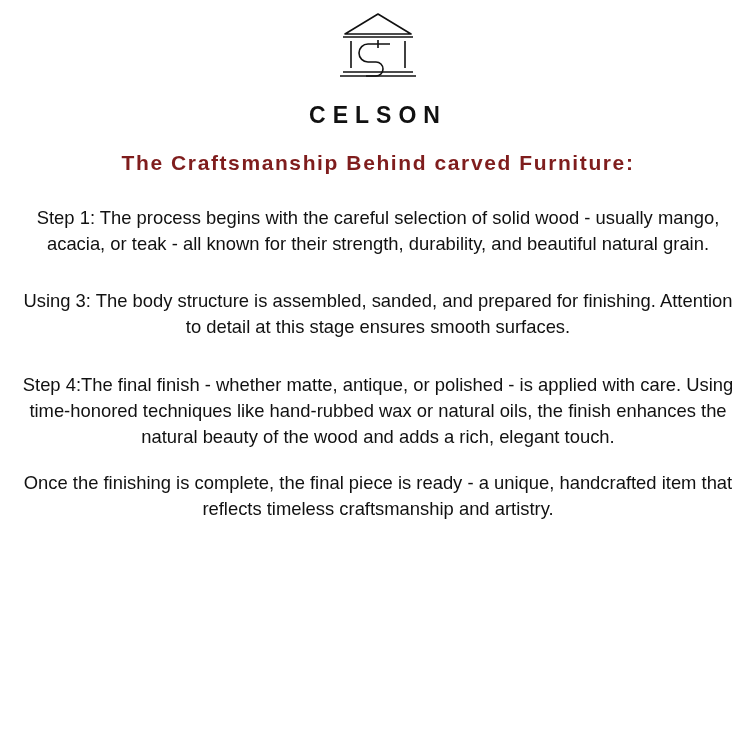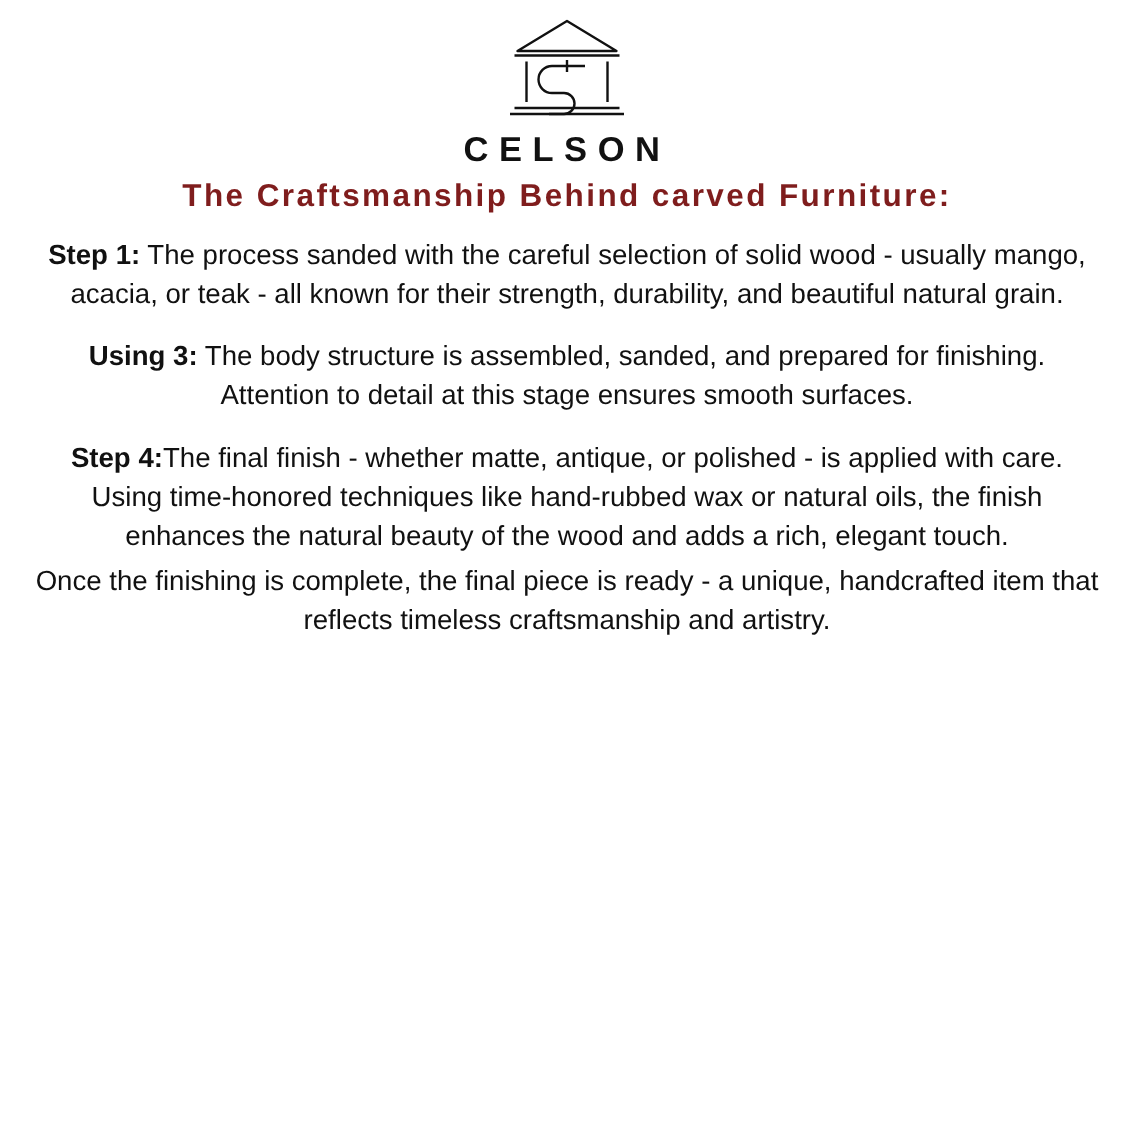--- a/index.html
+++ b/index.html
@@ -15,20 +15,21 @@
     overflow: hidden;
   }
   .page {
     width: 756px;
     height: 756px;
     box-sizing: border-box;
     padding: 8px 18px 10px 18px;
     display: flex;
     flex-direction: column;
     align-items: center;
+    gap: 16px;
   }
   .logo-mark {
     width: 86px;
     height: 72px;
     display: block;
     margin: 2px auto 2px auto;
   }
   .brand {
     font-size: 23px;
     font-weight: 700;
@@ -50,21 +51,21 @@
     line-height: 1.42;
     text-align: center;
     margin: 0 0 15px 0;
     color: #111;
     max-width: 712px;
   }
   .para.tight {
     margin-bottom: 4px;
   }
   .step-label {
-    font-weight: 700;
+    font-weight: 400;
     margin-top: 22px;
   }
 </style>
 </head>
 <body>
 
 <div class="page">
 
   <div>
     <svg class="logo-mark" viewBox="0 0 86 72" xmlns="http://www.w3.org/2000/svg">
@@ -80,21 +81,21 @@
       </g>
     </svg>
   </div>
 
   <div class="brand">CELSON</div>
 
   <h1 class="headline">The Craftsmanship Behind carved Furniture:</h1>
 
 
   <p class="para">
-    <span class="step-label">Step 1:</span><span> The process sanded with the careful selection of solid wood - usually mango, acacia, or teak - all known for their strength, durability, and beautiful natural grain.</span>
+    <span class="step-label">Step 1:</span><span> The process begins with the careful selection of solid wood - usually mango, acacia, or teak - all known for their strength, durability, and beautiful natural grain.</span>
   </p>
 
 
   <p class="para">
     <span class="step-label">Using 3:</span><span> The body structure is assembled, sanded, and prepared for finishing. Attention to detail at this stage ensures smooth surfaces.</span>
   </p>
 
   <p class="para tight">
     <span class="step-label">Step 4:</span><span>The final finish - whether matte, antique, or polished - is applied with care. Using time-honored techniques like hand-rubbed wax or natural oils, the finish enhances the natural beauty of the wood and adds a rich, elegant touch.</span>
   </p>

